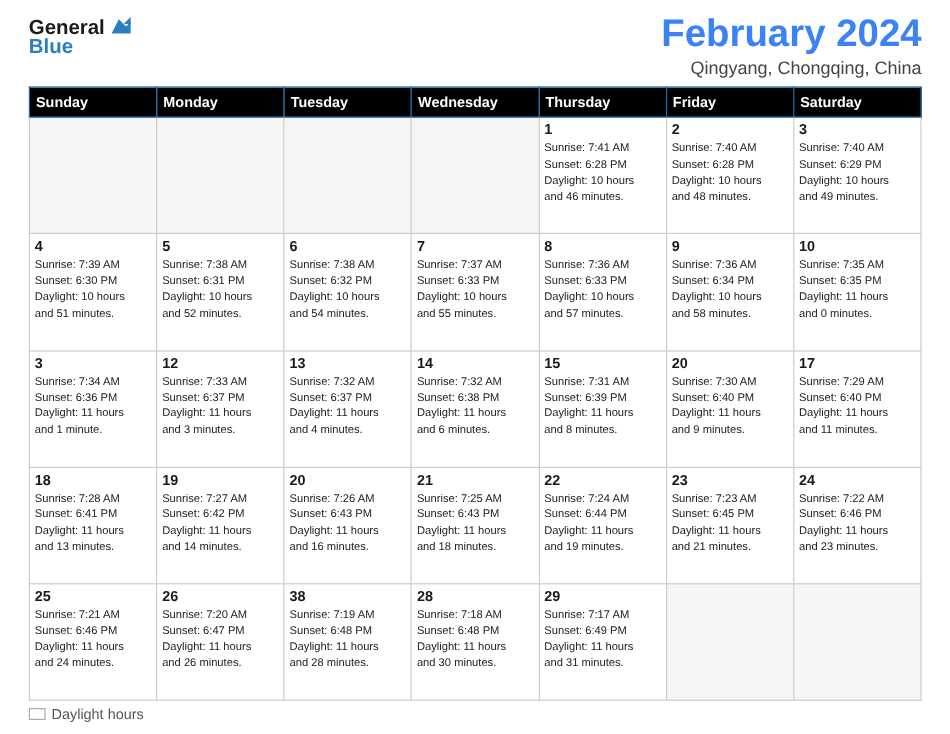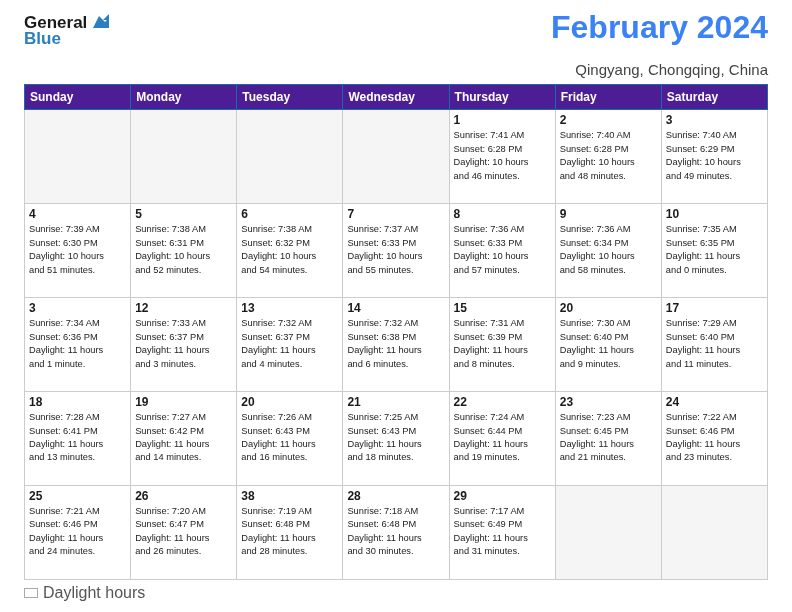--- a/index.html
+++ b/index.html
@@ -33,31 +33,31 @@
     }
     .month-title {
       font-size: 32px;
       font-weight: bold;
       color: #3b82f6;
       line-height: 1.1;
     }
     .location {
       font-size: 15px;
       color: #444;
-      margin-top: 16px;
+      margin-top: 4px;
     }
     .calendar {
       flex: 1;
       border: 1px solid #ccc;
       border-collapse: collapse;
       width: 100%;
       table-layout: fixed;
     }
     .calendar th {
-      background: #4c1d95;
+      background: #000000;
       color: #fff;
       text-align: left;
       padding: 5px 5px;
       font-size: 12px;
       font-weight: bold;
       border: 1px solid #1a6aaa;
     }
     .calendar td {
       border: 1px solid #ccc;
       vertical-align: top;
@@ -79,21 +79,21 @@
     }
     .day-info {
       font-size: 9.3px;
       line-height: 1.45;
       color: #222;
     }
     .footer {
       display: flex;
       align-items: center;
       margin-top: 4px;
-      font-size: 16px;
+      font-size: 12px;
       color: #555;
     }
     .legend-box {
       width: 14px;
       height: 10px;
       background: #fff;
       border: 1px solid #aaa;
       display: inline-block;
       margin-right: 5px;
     }

